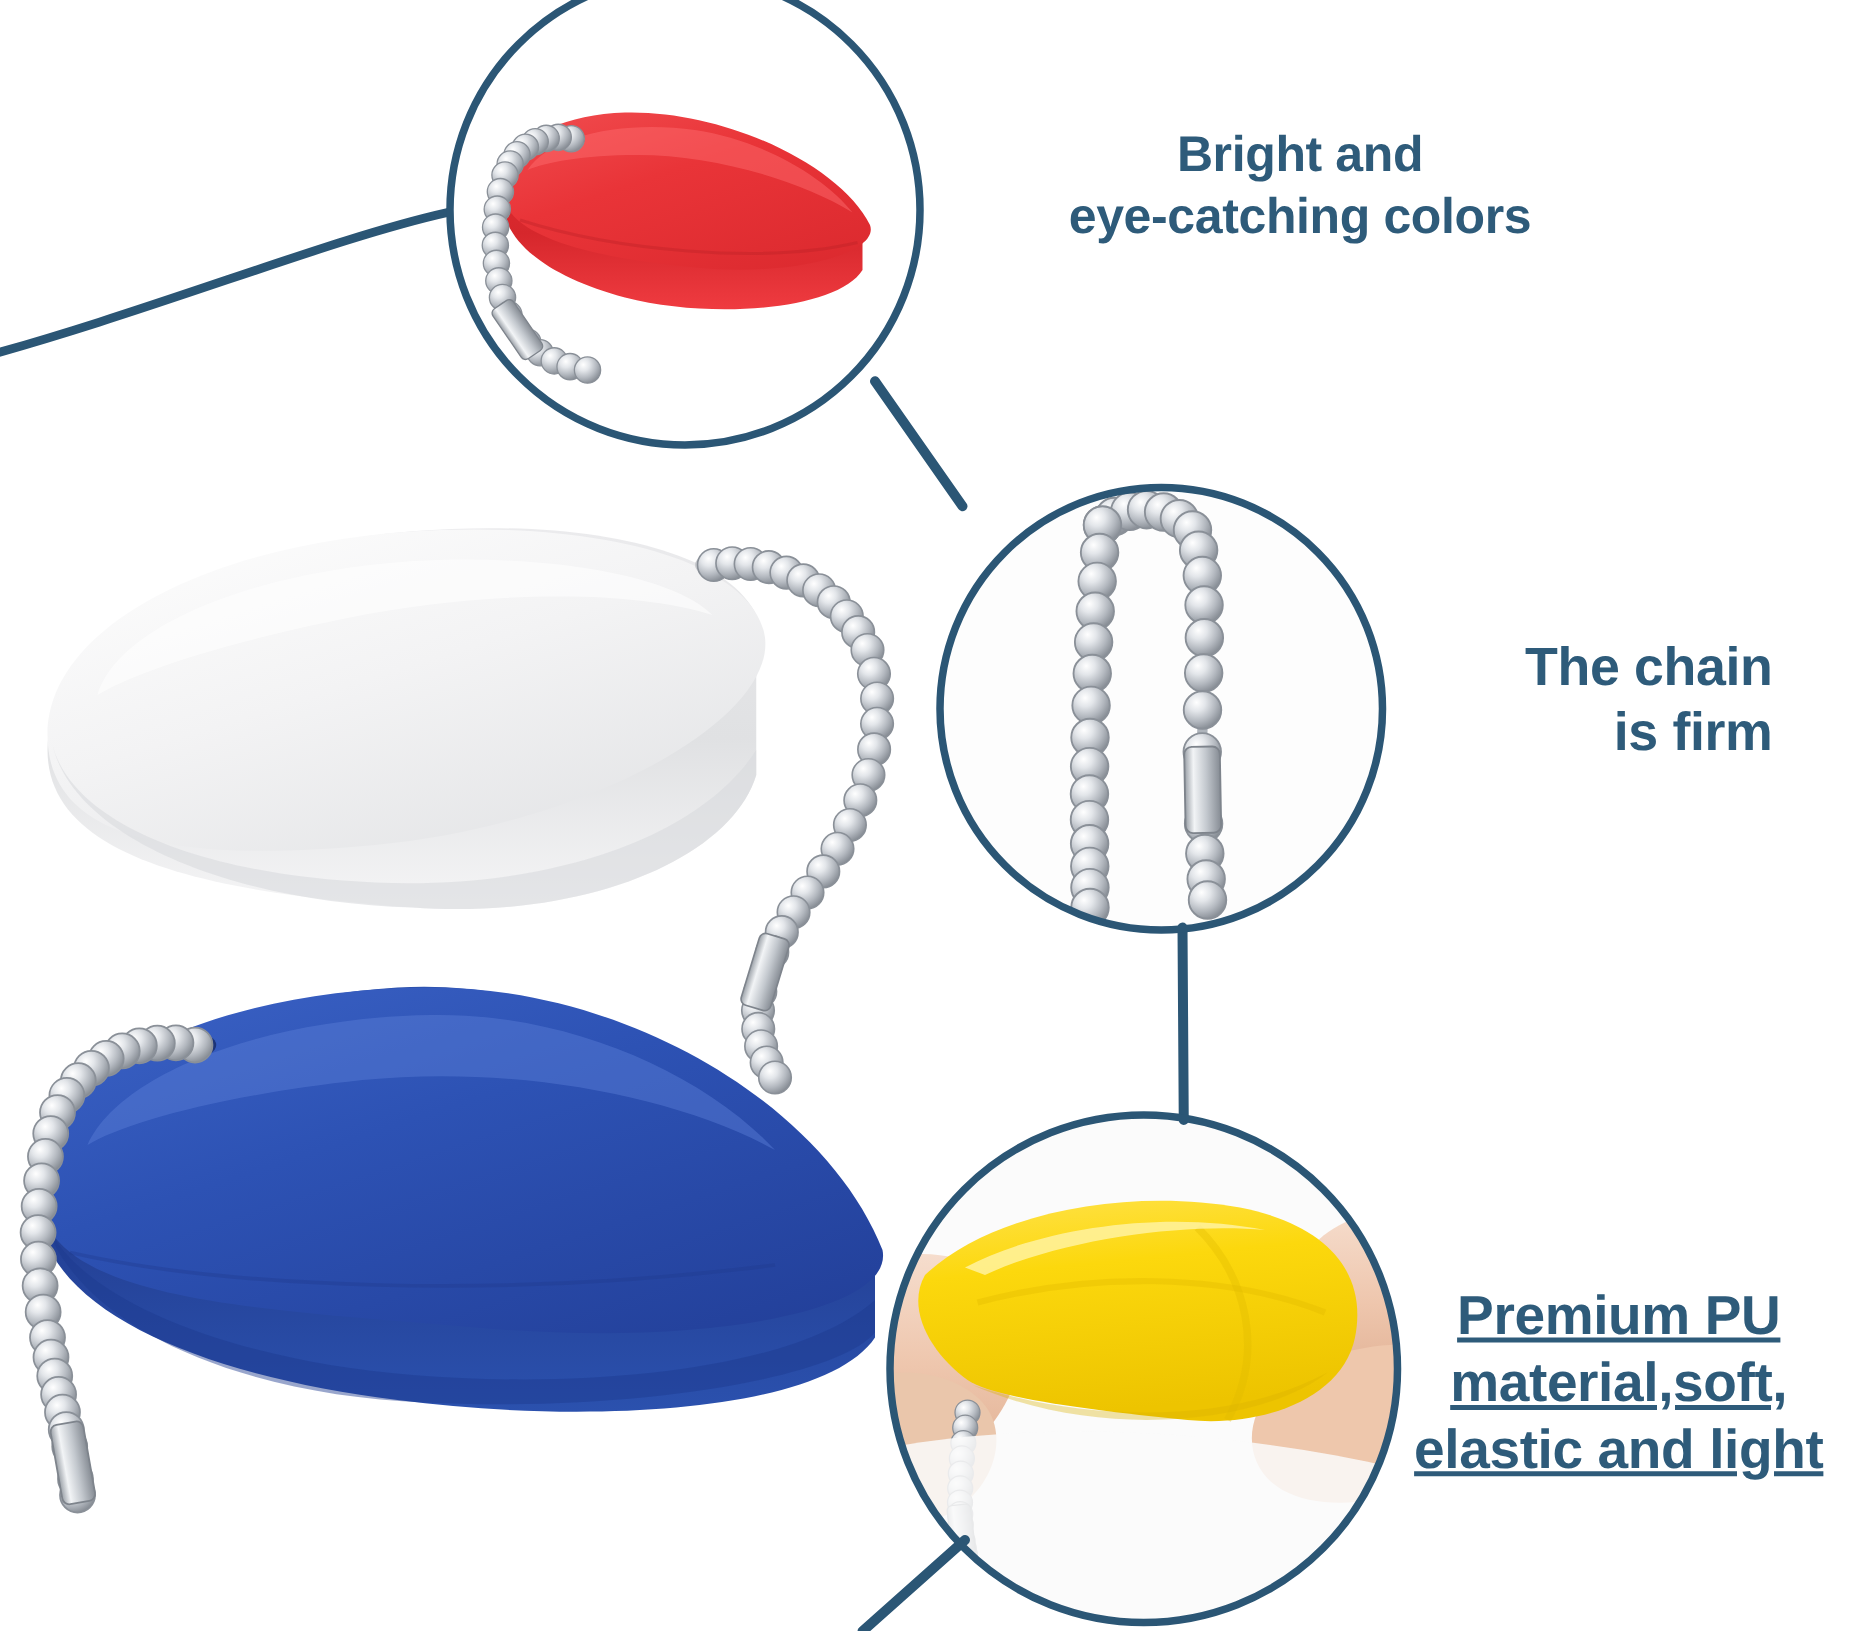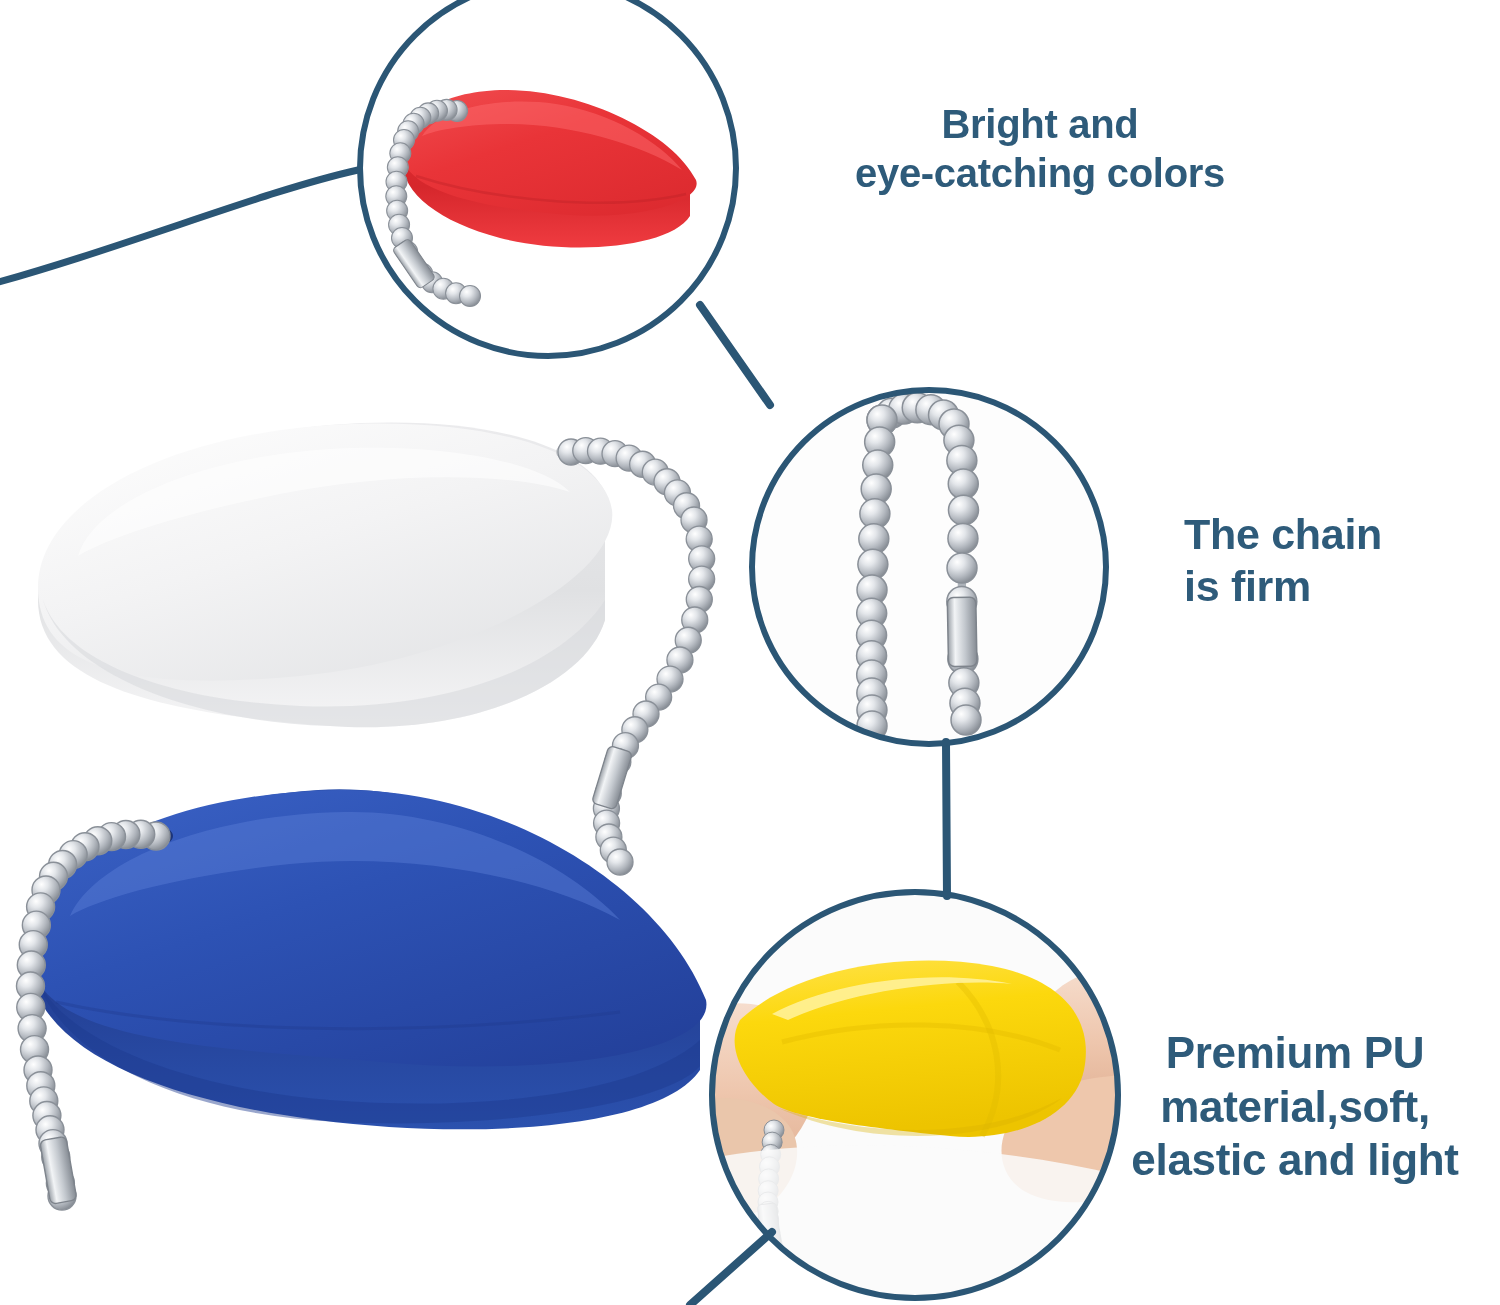--- a/index.html
+++ b/index.html
@@ -40,32 +40,33 @@
     white-space: pre-line;
   }
   #caption-colors {
     left: 775px;
     top: 100px;
     width: 530px;
     font-size: 40px;
     text-align: center;
   }
   #caption-chain {
-    left: 1184px;
+    left: 1108px;
     top: 508px;
     width: 310px;
     font-size: 43px;
-    text-align: left;
+    text-align: right;
   }
   #caption-material {
     left: 1090px;
     top: 1026px;
     width: 410px;
     font-size: 44px;
     text-align: center;
+    text-decoration: underline;
   }
 
   
   .callout {
     position: absolute;
     border-radius: 50%;
     overflow: hidden;
     background: #ffffff;
     z-index: 4;
   }

